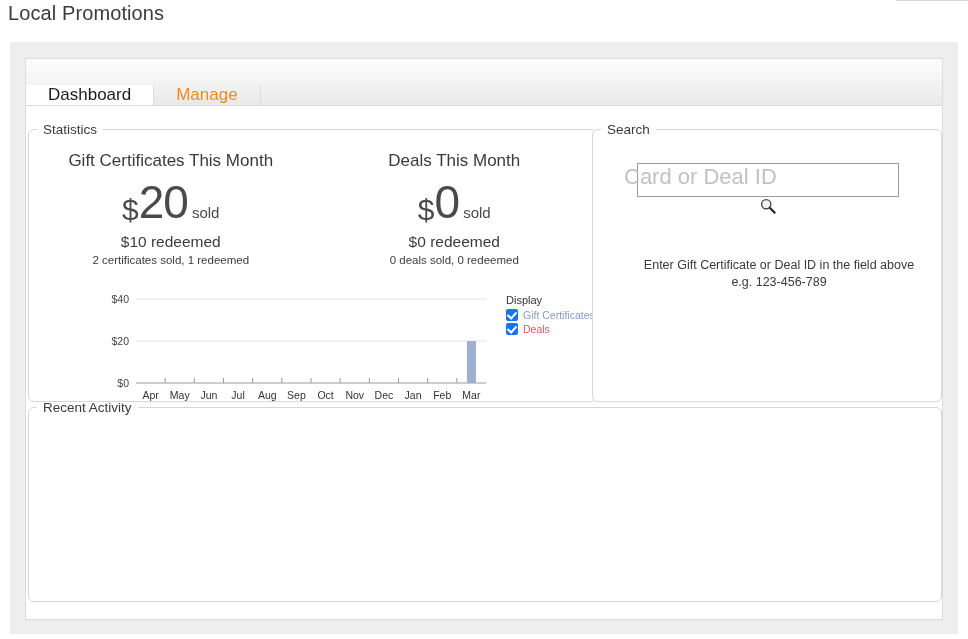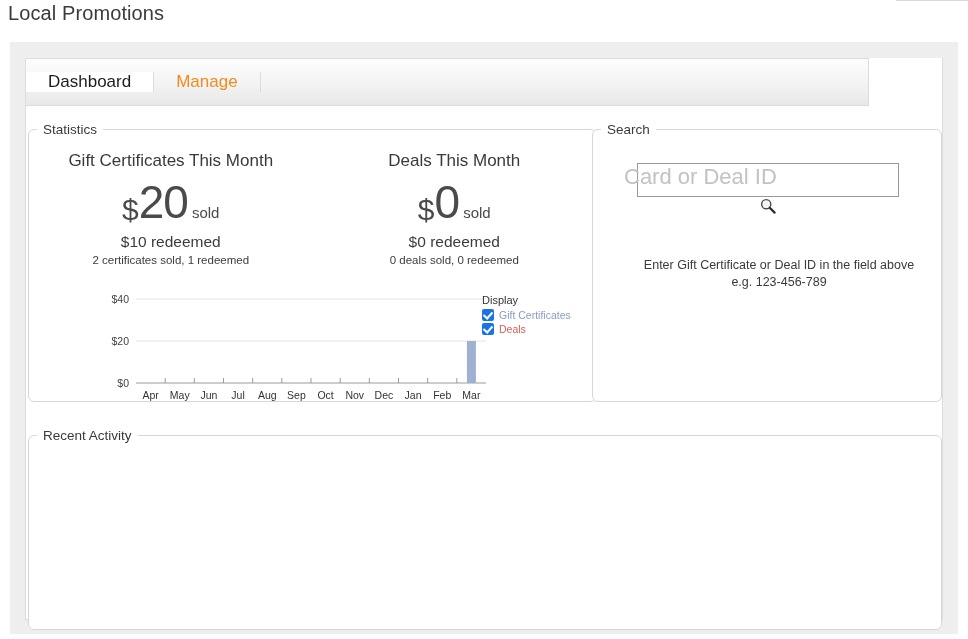--- a/index.html
+++ b/index.html
@@ -59,28 +59,28 @@
     border: 1px solid #dcdcdc;
     border-top: none;
     box-sizing: border-box;
   }
 
   
   #tab-strip {
     position: absolute;
     left: 25px;
     top: 58px;
-    width: 844px;
+    width: 918px;
     height: 48px;
     box-sizing: border-box;
     border: 1px solid #dcdcdc;
     border-bottom: 1px solid #dcdcdc;
     background: linear-gradient(to bottom, #fdfdfd 0%, #f3f3f3 55%, #e8e8e8 100%);
     display: flex;
-    align-items: center;
+    align-items: flex-end;
     overflow: hidden;
   }
   .tab {
     display: flex;
     align-items: center;
     justify-content: center;
     font-size: 17px;
     padding: 0 22px;
     box-sizing: border-box;
     cursor: pointer;
@@ -126,21 +126,21 @@
     height: 280px;
   }
   #search-panel {
     left: 592px;
     top: 122px;
     width: 350px;
     height: 280px;
   }
   #activity-panel {
     left: 28px;
-    top: 428px;
+    top: 400px;
     width: 914px;
     height: 202px;
   }
 
   
   #stats-row {
     position: absolute;
     left: 0;
     top: 14px;
     width: 100%;
@@ -194,21 +194,21 @@
     left: 0;
     top: 152px;
     width: 553px;
     height: 120px;
   }
   #chart-svg { display: block; }
 
   
   #display-legend {
     position: absolute;
-    left: 453px;
+    left: 477px;
     top: 157px;
     width: 100px;
   }
   #display-legend-title {
     font-size: 11px;
     color: #333;
     margin-bottom: 3px;
   }
   .legend-row {
     display: flex;

